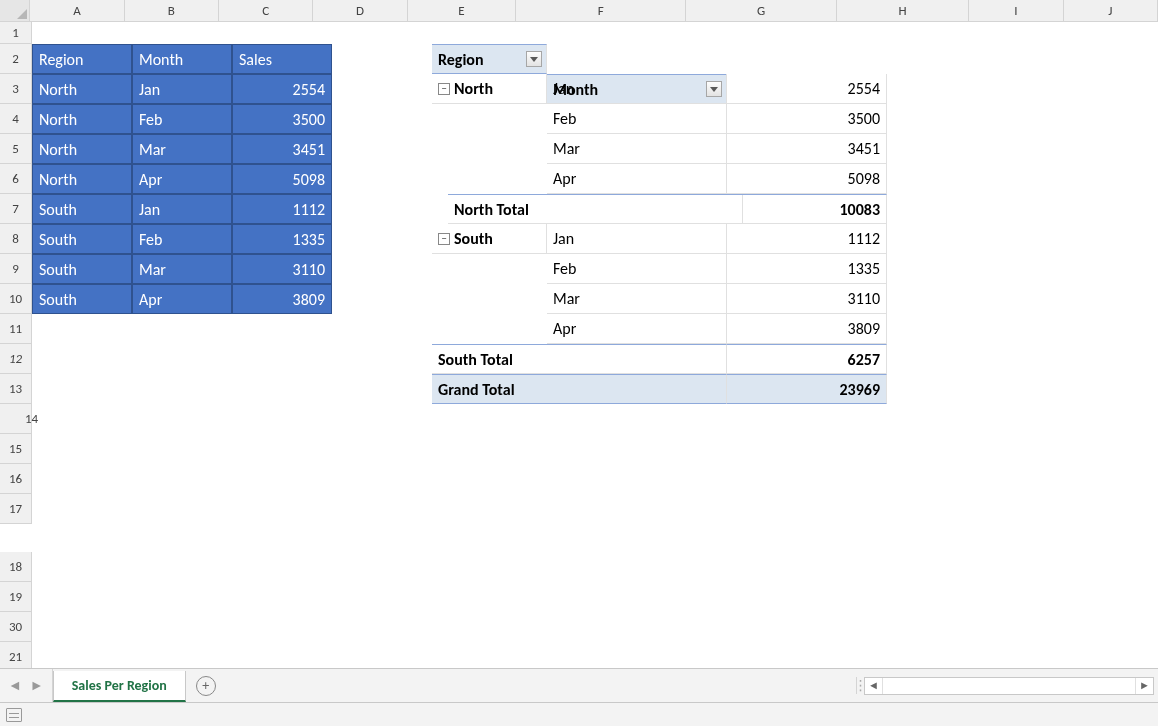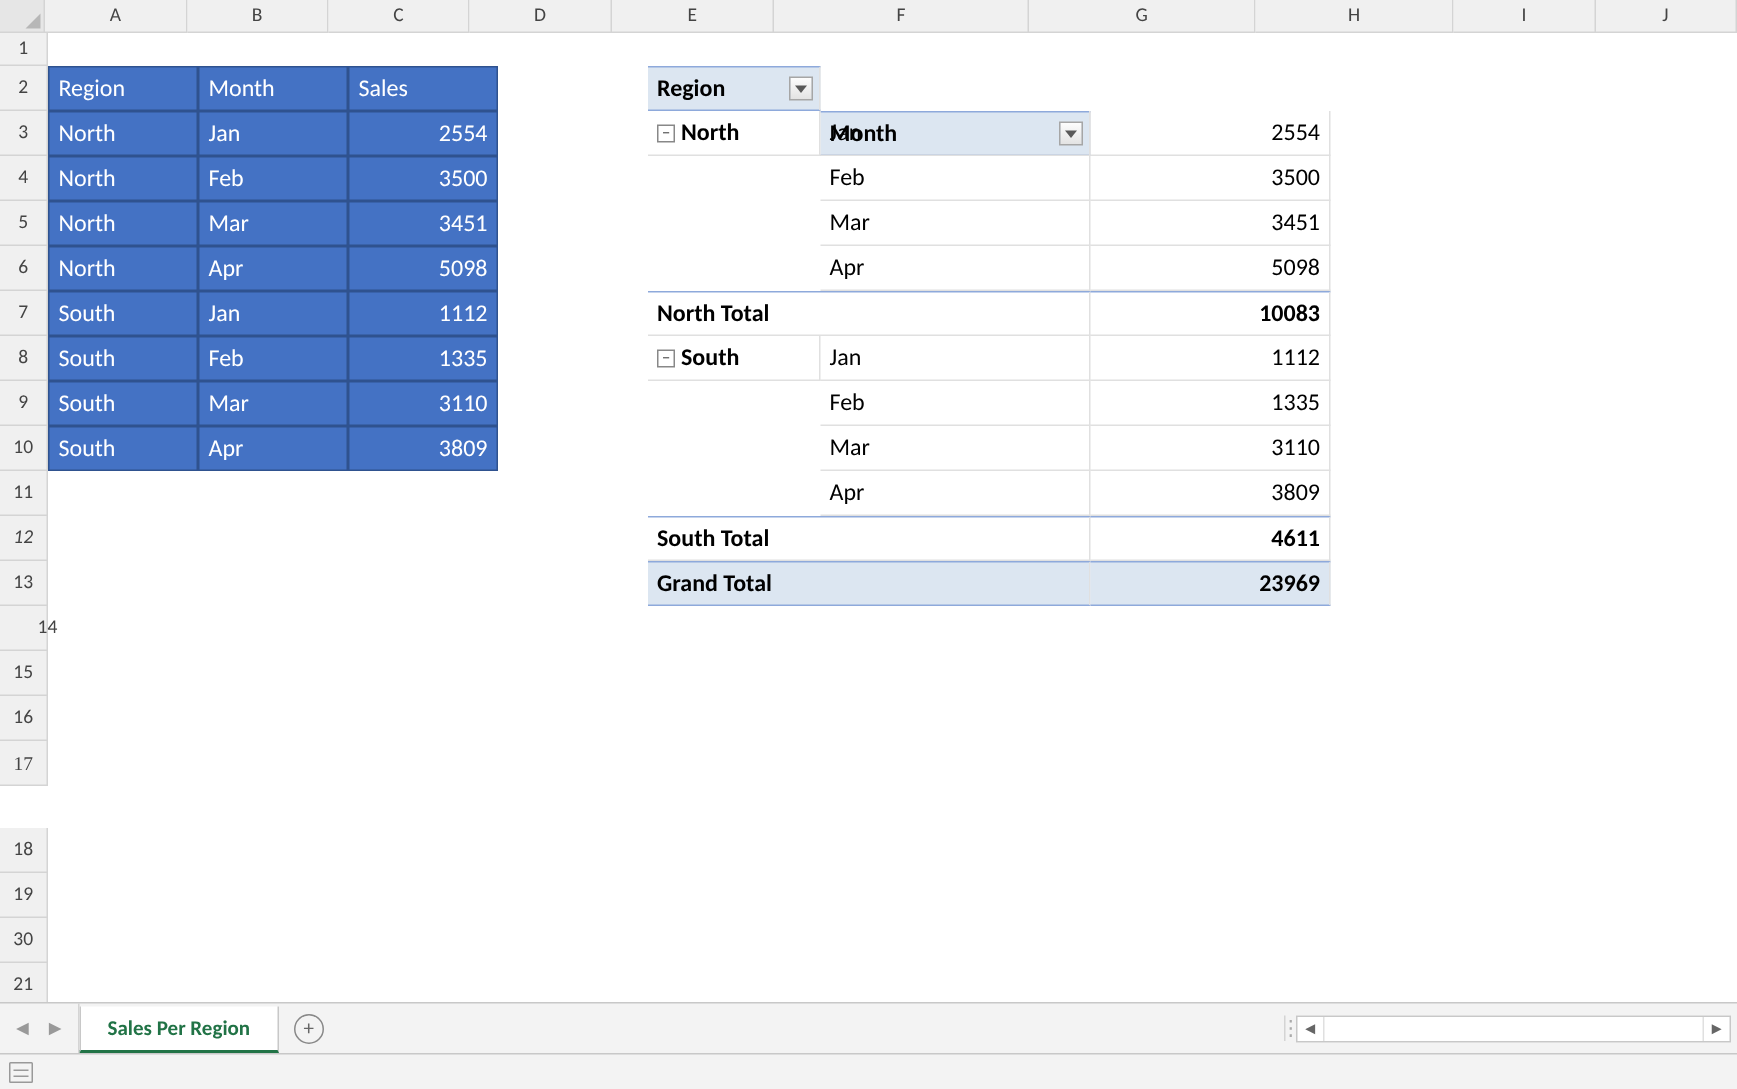--- a/index.html
+++ b/index.html
@@ -281,21 +281,21 @@
       <div class="row-h" style="height: 30px; line-height: 30px;">7</div>
       <div class="row-h" style="height: 30px; line-height: 30px;">8</div>
       <div class="row-h" style="height: 30px; line-height: 30px;">9</div>
       <div class="row-h" style="height: 30px; line-height: 30px;">10</div>
       <div class="row-h" style="height: 30px; line-height: 30px;">11</div>
       <div class="row-h" style="height: 30px; line-height: 30px; font-style: italic;">12</div>
       <div class="row-h" style="height: 30px; line-height: 30px;">13</div>
       <div class="row-h" style="height: 30px; line-height: 30px; padding-left: 25px;">14</div>
       <div class="row-h" style="height: 30px; line-height: 30px;">15</div>
       <div class="row-h" style="height: 30px; line-height: 30px;">16</div>
-      <div class="row-h" style="height: 30px; line-height: 30px; font-family: Liberation Serif, serif;">17</div>
+      <div class="row-h" style="height: 30px; line-height: 30px;">17</div>
       <div class="row-h" style="height: 30px; line-height: 30px; margin-top: 28px;">18</div>
       <div class="row-h" style="height: 30px; line-height: 30px;">19</div>
       <div class="row-h" style="height: 30px; line-height: 30px;">30</div>
       <div class="row-h" style="height: 30px; line-height: 30px;">21</div>
     </div>
 
   <div class="cells">
 
   <div class="cell src-header" style="left: 0px; top: 22px; width: 100px; height: 30px;">Region</div>
       <div class="cell src-header" style="left: 100px; top: 22px; width: 100px; height: 30px;">Month</div>
@@ -331,36 +331,36 @@
         <span class="pivot-label">North</span>
       </div>
       <div class="cell " style="left: 515px; top: 52px; width: 180px; height: 30px;">Jan</div>
       <div class="cell pivot-num" style="left: 695px; top: 52px; width: 160px; height: 30px;">2554</div>
       <div class="cell " style="left: 515px; top: 82px; width: 180px; height: 30px;">Feb</div>
       <div class="cell pivot-num" style="left: 695px; top: 82px; width: 160px; height: 30px;">3500</div>
       <div class="cell " style="left: 515px; top: 112px; width: 180px; height: 30px;">Mar</div>
       <div class="cell pivot-num" style="left: 695px; top: 112px; width: 160px; height: 30px;">3451</div>
       <div class="cell " style="left: 515px; top: 142px; width: 180px; height: 30px;">Apr</div>
       <div class="cell pivot-num" style="left: 695px; top: 142px; width: 160px; height: 30px;">5098</div>
-      <div class="cell pivot-total" style="left: 400px; top: 172px; width: 295px; height: 30px;">North Total</div>
+      <div class="cell pivot-total" style="left: 416px; top: 172px; width: 295px; height: 30px;">North Total</div>
       <div class="cell pivot-total pivot-num" style="left: 695px; top: 172px; width: 160px; height: 30px;">10083</div>
       <div class="cell " style="left: 400px; top: 202px; width: 115px; height: 30px;">
         <span class="pivot-groupicon">−</span>
         <span class="pivot-label">South</span>
       </div>
       <div class="cell " style="left: 515px; top: 202px; width: 180px; height: 30px;">Jan</div>
       <div class="cell pivot-num" style="left: 695px; top: 202px; width: 160px; height: 30px;">1112</div>
       <div class="cell " style="left: 515px; top: 232px; width: 180px; height: 30px;">Feb</div>
       <div class="cell pivot-num" style="left: 695px; top: 232px; width: 160px; height: 30px;">1335</div>
       <div class="cell " style="left: 515px; top: 262px; width: 180px; height: 30px;">Mar</div>
       <div class="cell pivot-num" style="left: 695px; top: 262px; width: 160px; height: 30px;">3110</div>
       <div class="cell " style="left: 515px; top: 292px; width: 180px; height: 30px;">Apr</div>
       <div class="cell pivot-num" style="left: 695px; top: 292px; width: 160px; height: 30px;">3809</div>
       <div class="cell pivot-total" style="left: 400px; top: 322px; width: 295px; height: 30px;">South Total</div>
-      <div class="cell pivot-total pivot-num" style="left: 695px; top: 322px; width: 160px; height: 30px;">4611</div>
+      <div class="cell pivot-total pivot-num" style="left: 695px; top: 322px; width: 160px; height: 30px;">6257</div>
       <div class="cell pivot-grand" style="left: 400px; top: 352px; width: 295px; height: 30px;">Grand Total</div>
       <div class="cell pivot-grand pivot-num" style="left: 695px; top: 352px; width: 160px; height: 30px;">23969</div>
     </div>
 
 </div>
 
 <div class="sheet-bar">
   <div class="nav-arrows">
     <span>◄</span>
     <span>►</span>

